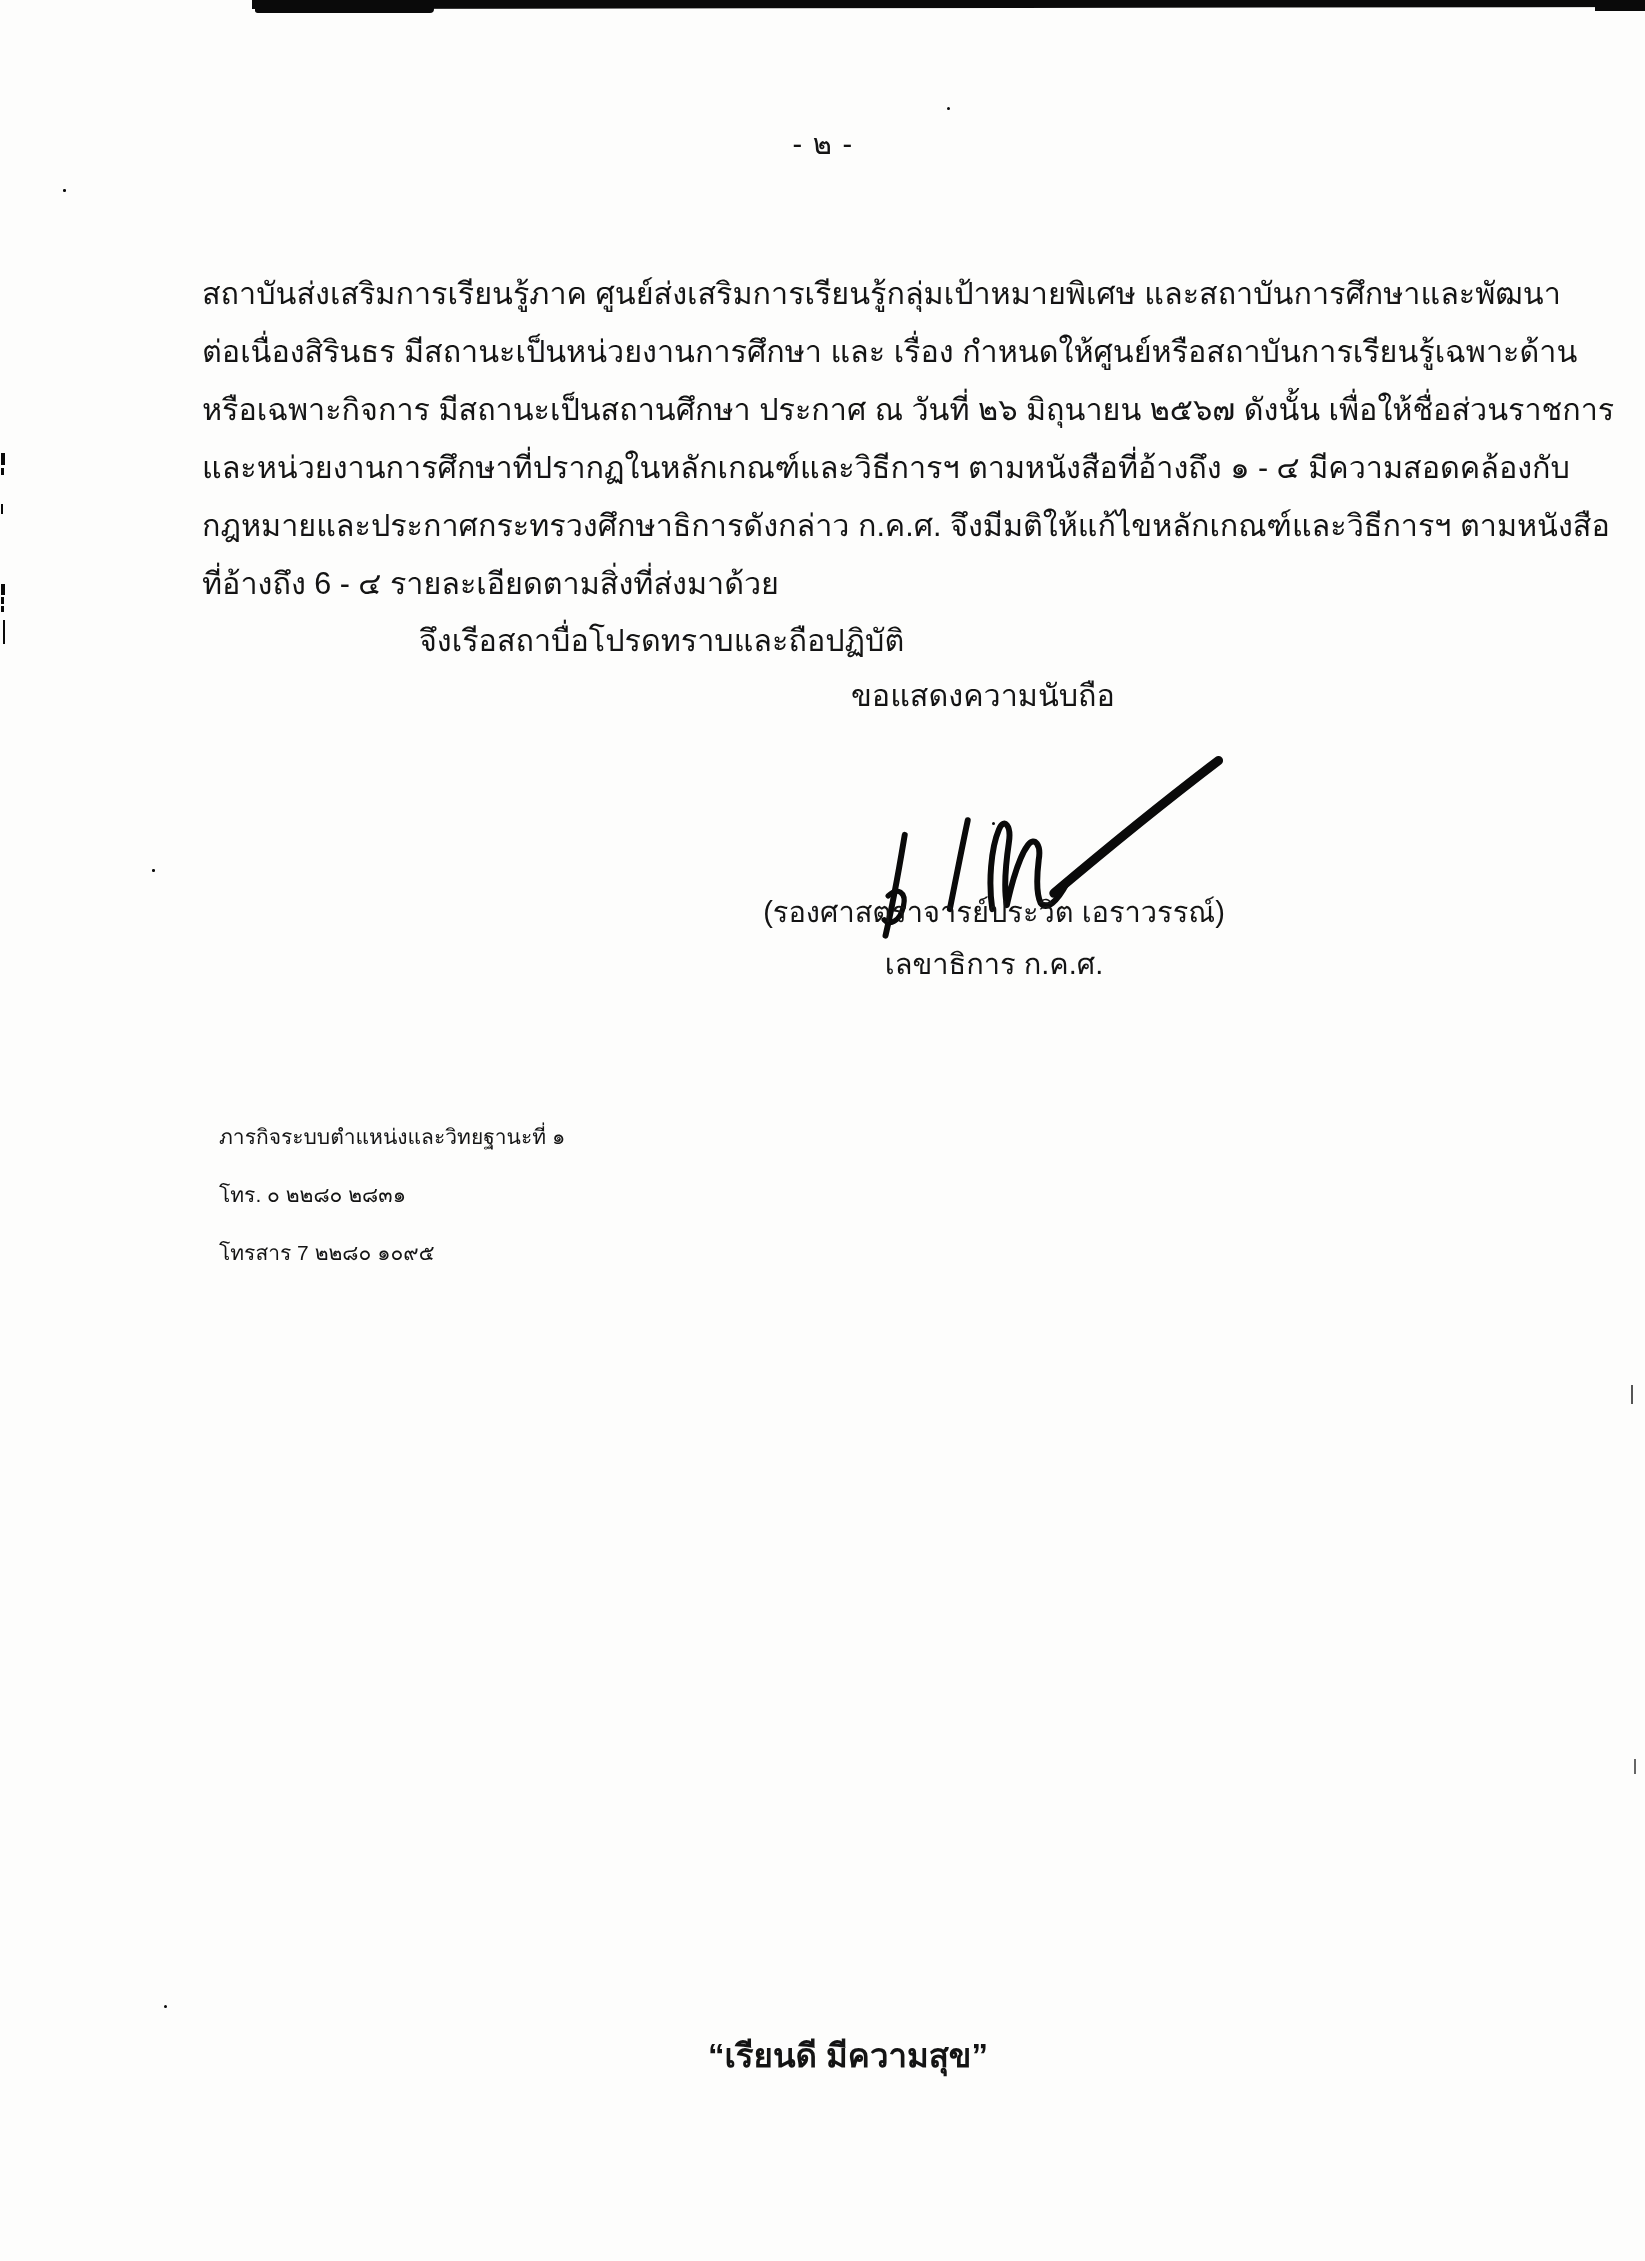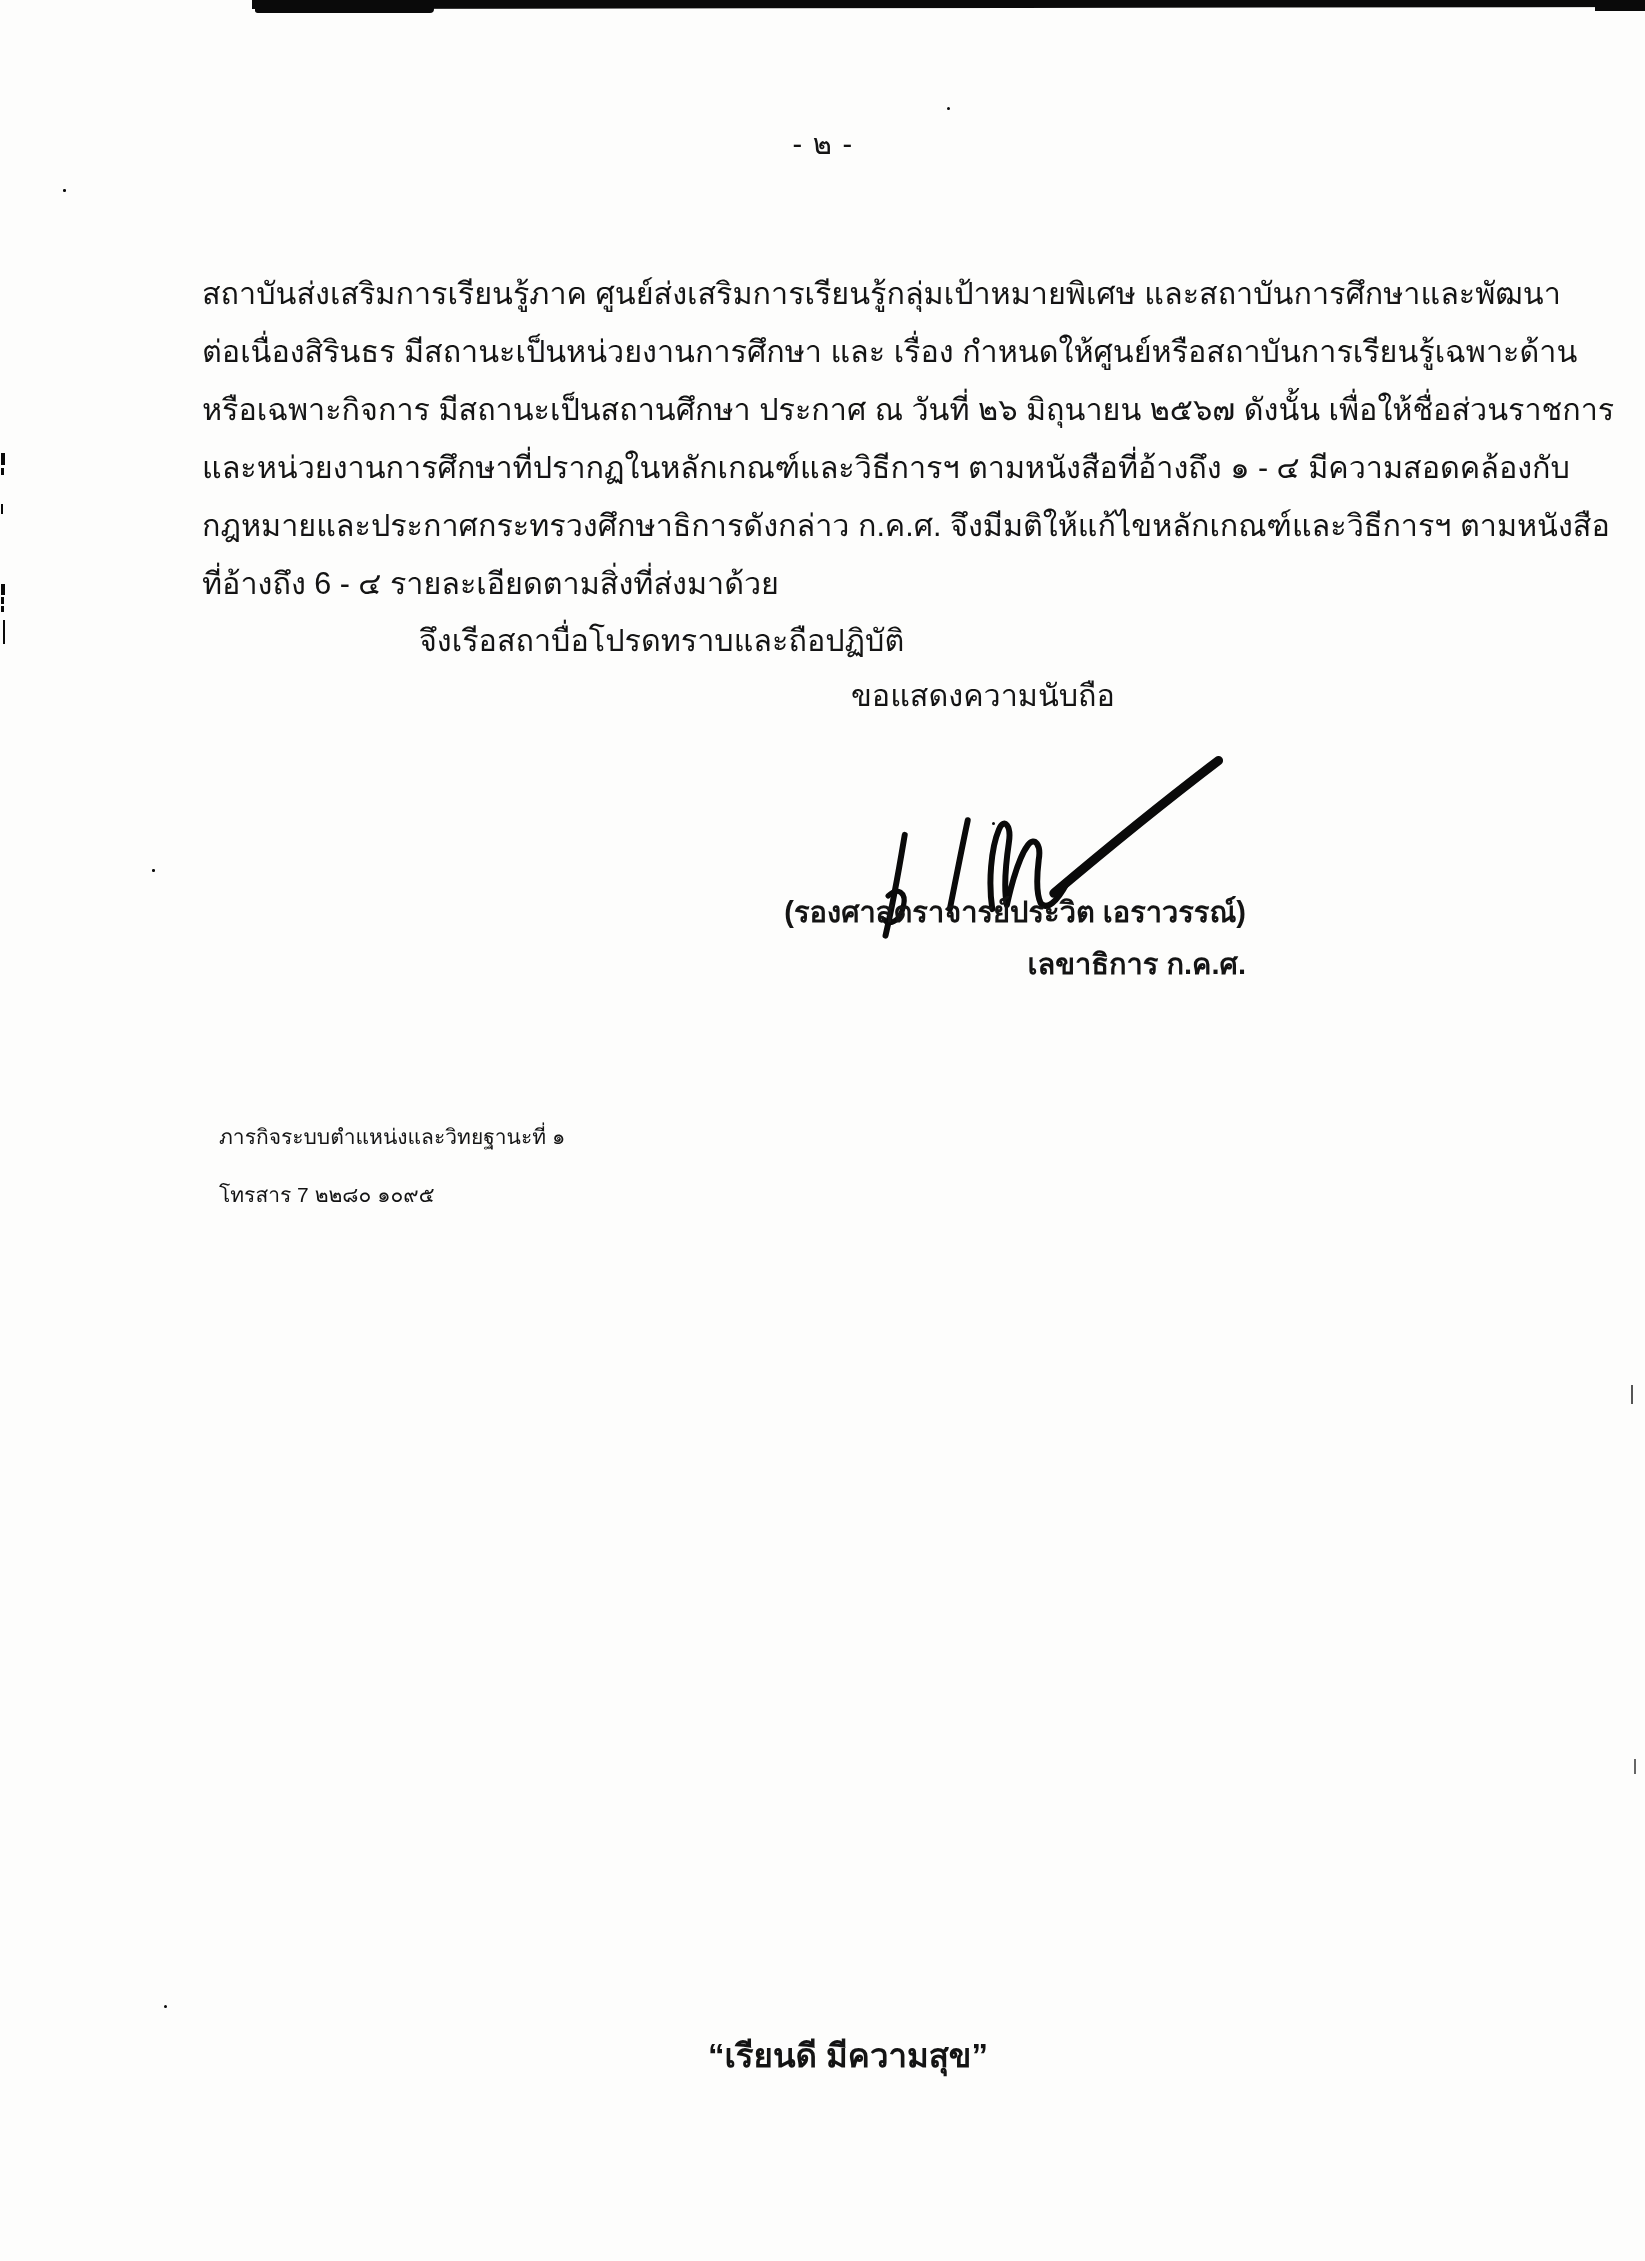--- a/index.html
+++ b/index.html
@@ -59,23 +59,23 @@
     top: 742px;
     left: 855px;
     width: 378px;
     height: 199px;
   }
   .signer-block {
     position: absolute;
     top: 886px;
     left: 742px;
     width: 504px;
-    text-align: right;
+    text-align: center;
     font-size: 29px;
-    font-weight: bold;
+    font-weight: normal;
     line-height: 52px;
   }
   .contact-block {
     position: absolute;
     top: 1108px;
     left: 219px;
     font-size: 21px;
   }
   .contact-block .line {
     height: 58px;
@@ -157,19 +157,20 @@
     <path d="M300,228 C345,190 430,118 548,28" stroke="#0a0a0a" stroke-width="14" stroke-linecap="round"></path>
   </svg>
 
   <div class="signer-block">
     <div>(รองศาสตราจารย์ประวิต  เอราวรรณ์)</div>
     <div>เลขาธิการ ก.ค.ศ.</div>
   </div>
 
   <div class="contact-block">
     <div class="line">ภารกิจระบบตำแหน่งและวิทยฐานะที่ ๑</div>
+    <div class="line">โทร. ๐ ๒๒๘๐ ๒๘๓๑</div>
     <div class="line">โทรสาร 7 ๒๒๘๐ ๑๐๙๕</div>
   </div>
 
   <div class="txt footer-motto">“เรียนดี มีความสุข”</div>
 
 </div>
 
 
 </body></html>

